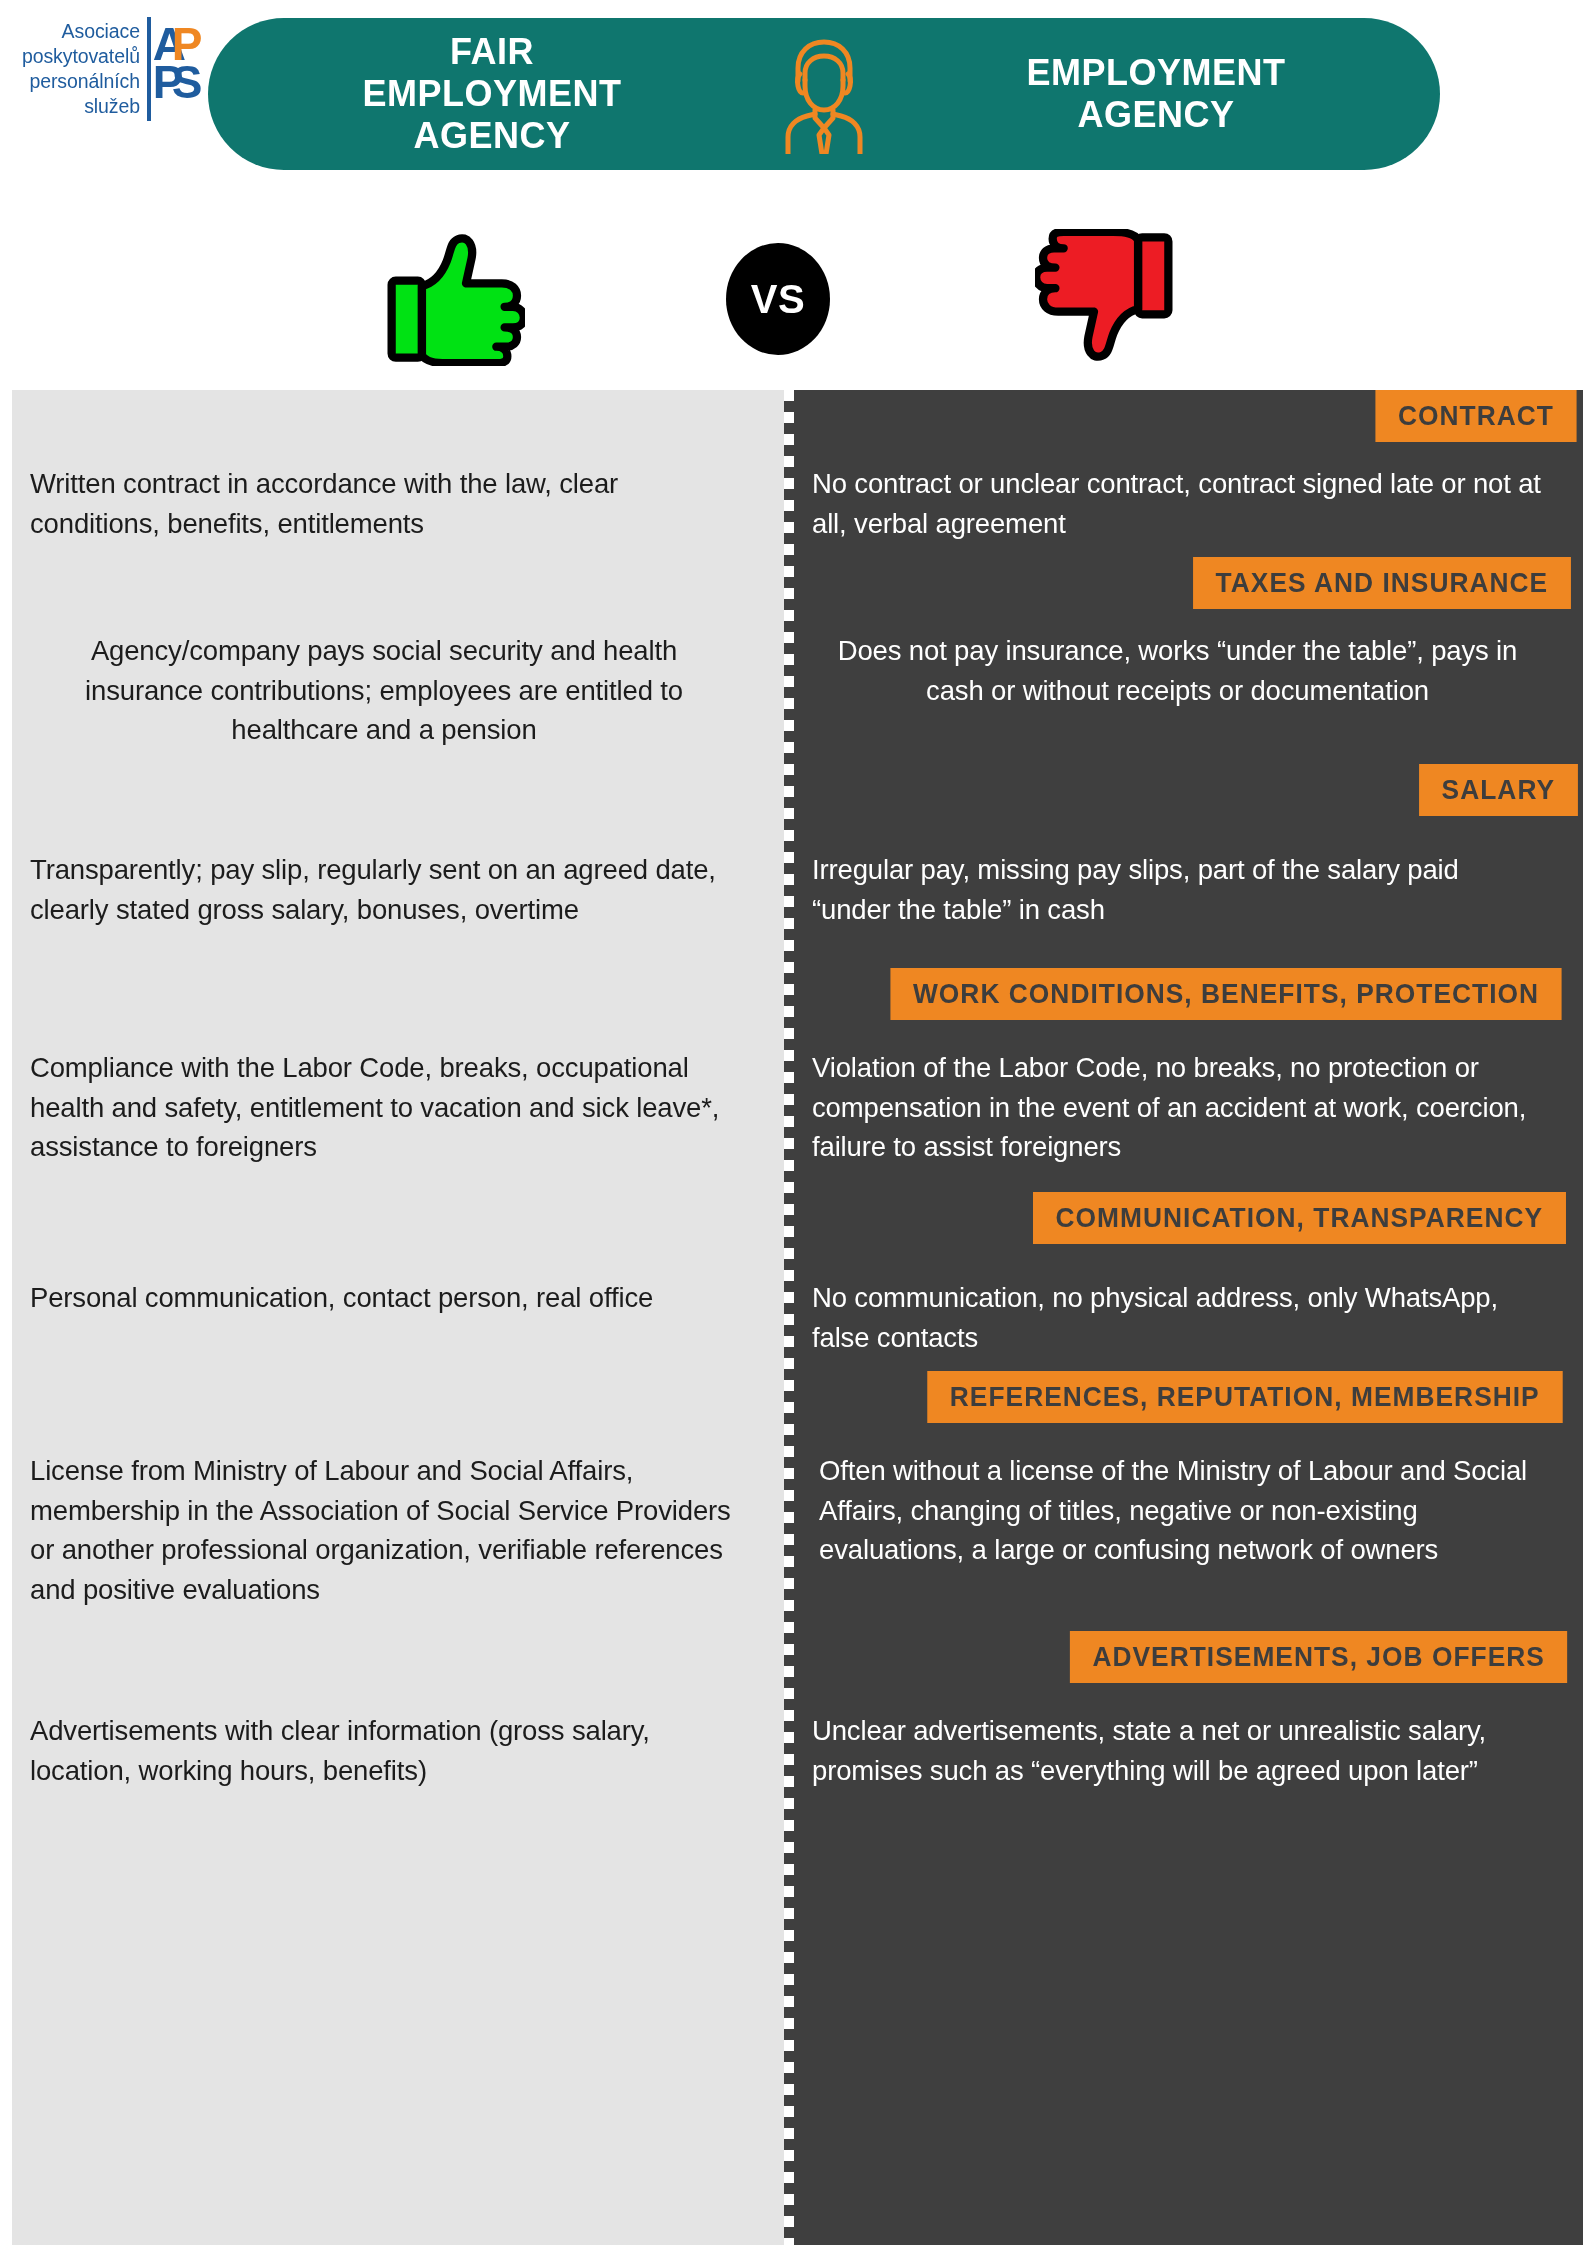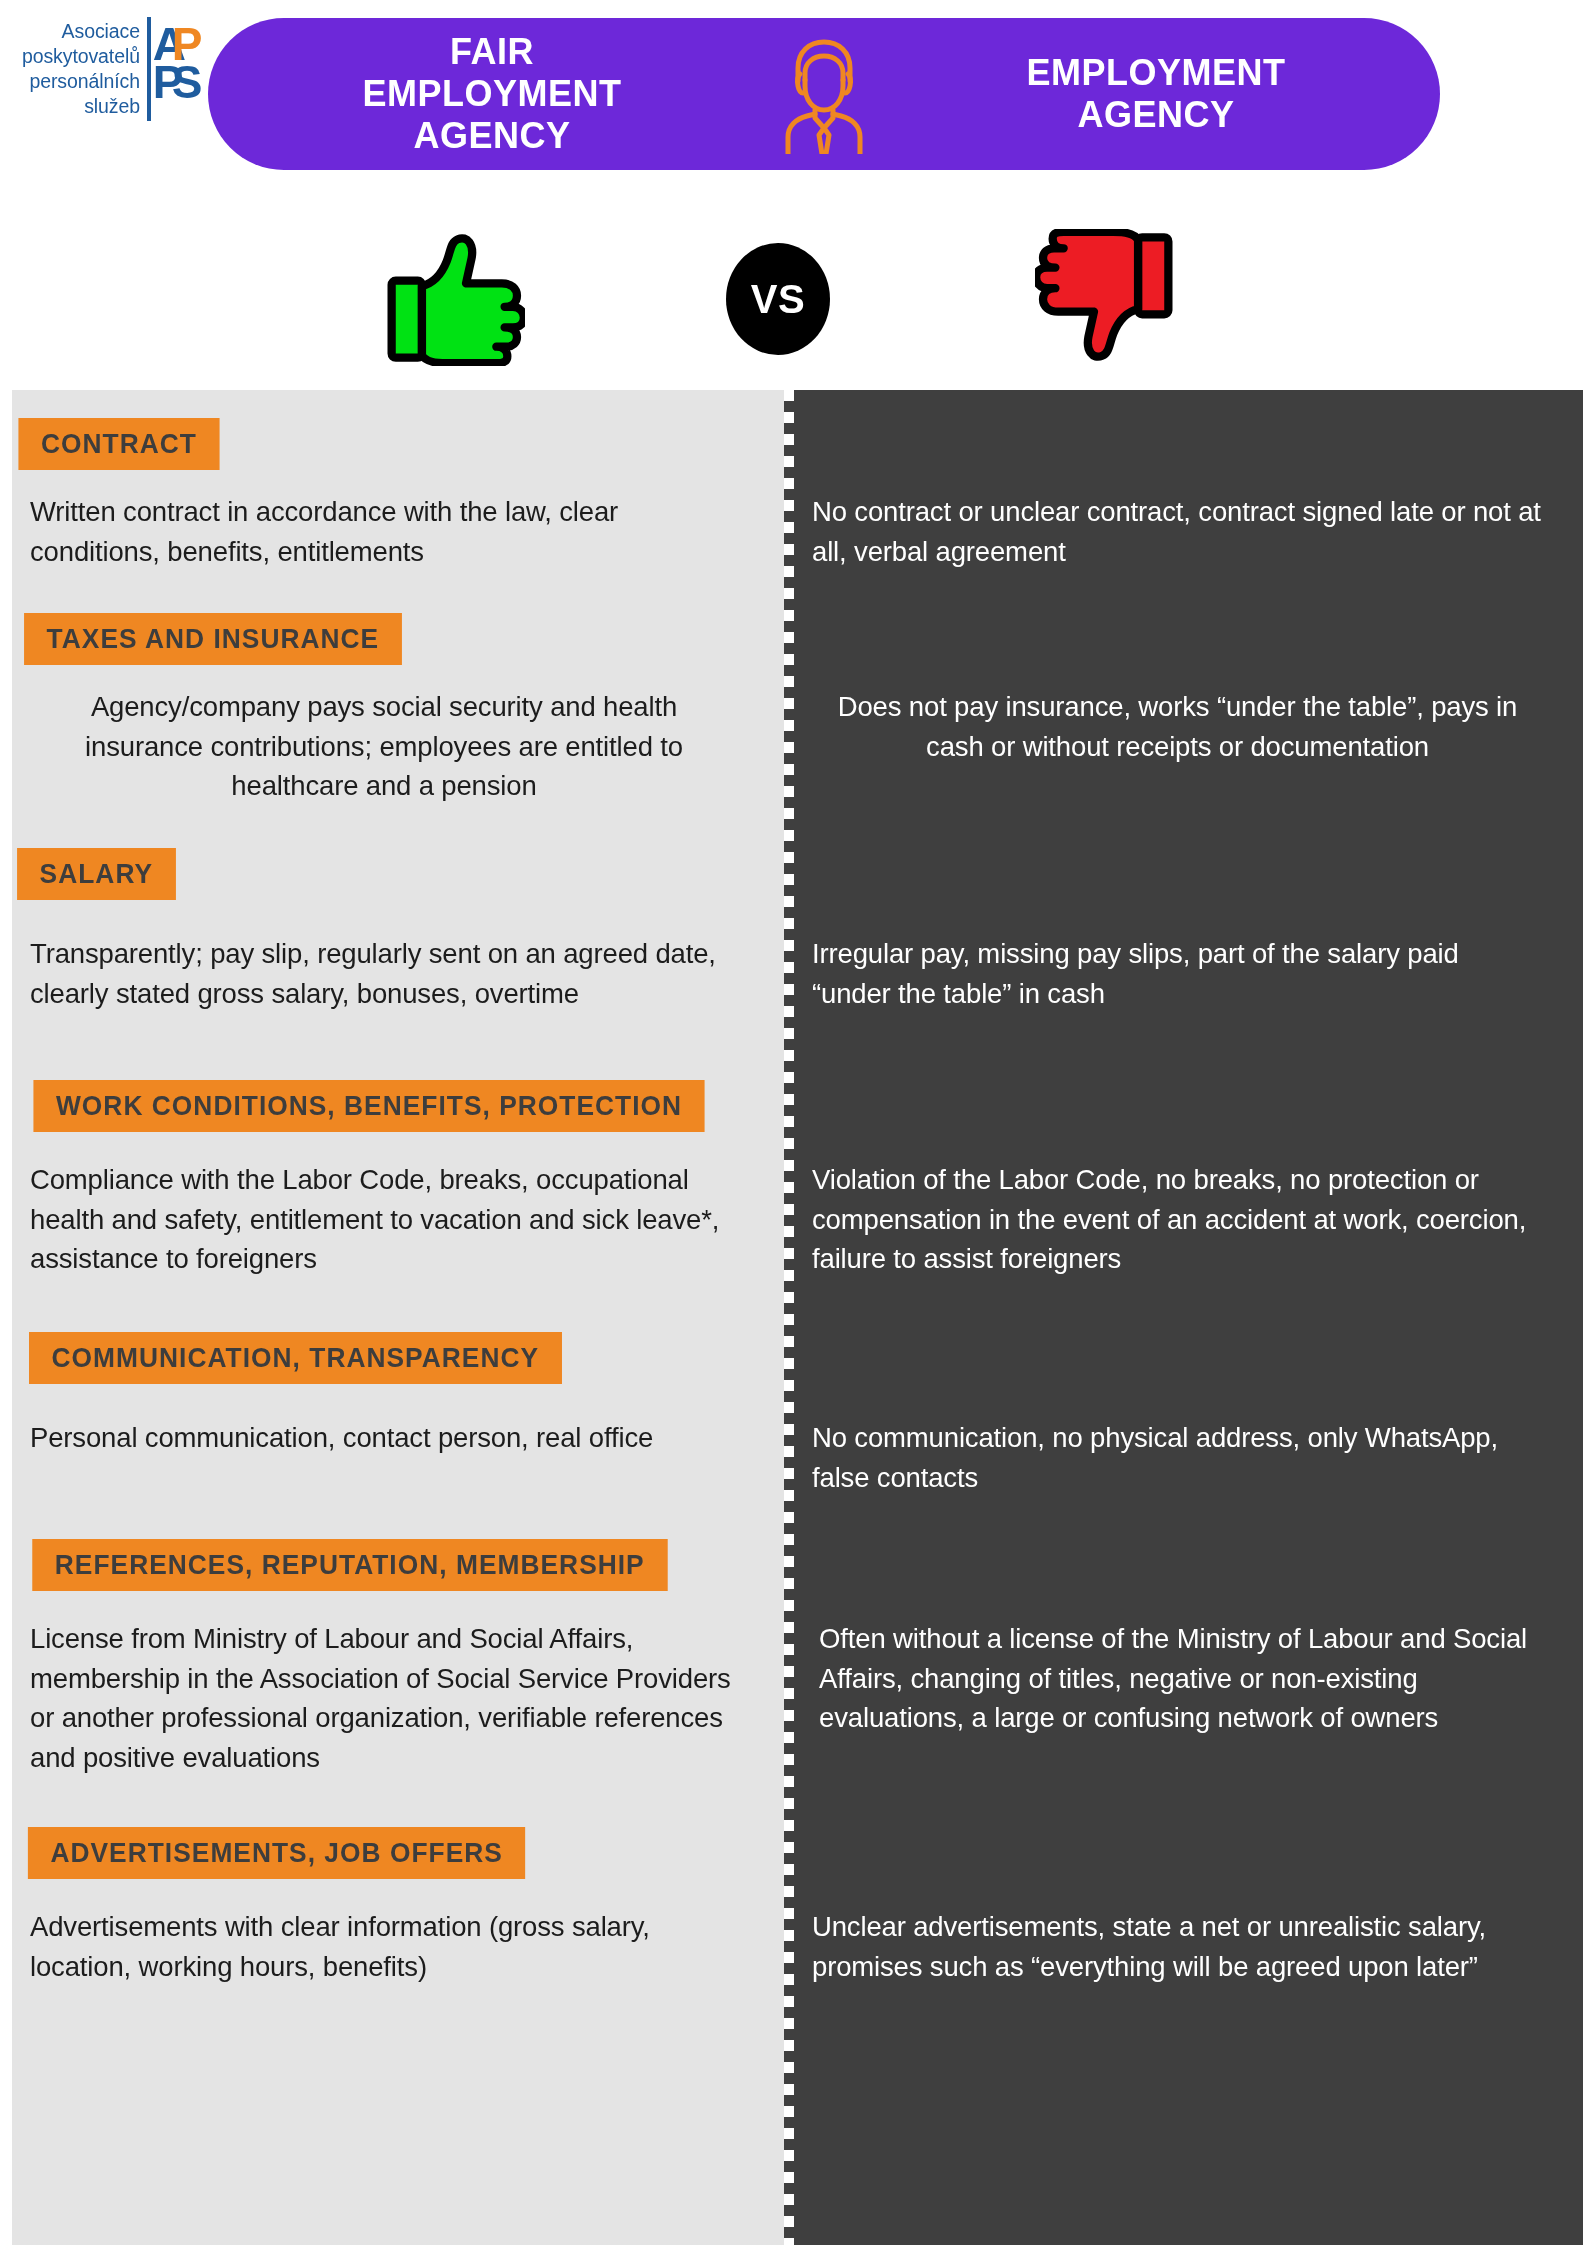--- a/index.html
+++ b/index.html
@@ -61,21 +61,21 @@
   .lm-p2{ left: 0px;  top: 42px; color: #1F5C9E; }
   .lm-s { left: 19px; top: 42px; color: #1F5C9E; }
 
   
   .banner {
     position: absolute;
     left: 208px;
     top: 18px;
     width: 1232px;
     height: 152px;
-    background: #6d28d9;
+    background: #0f766e;
     border-radius: 76px;
     display: flex;
     align-items: center;
     justify-content: space-between;
     padding: 0 64px;
   }
   .banner-title {
     color: #ffffff;
     font-weight: bold;
     font-size: 36px;
@@ -150,23 +150,22 @@
   }
 
   .rows { position: absolute; left: 0; top: 0; width: 100%; z-index: 5; }
 
   .section { position: relative; width: 100%; }
 
   .sec-head {
     position: relative;
     height: 52px;
     display: flex;
-    justify-content: flex-start;
+    justify-content: flex-end;
     align-items: flex-start;
-    margin-top: 28px;
   }
   .sec-chip {
     background: #EF8722;
     color: #3D3D3D;
     font-weight: bold;
     font-size: 28px;
     letter-spacing: 1.1px;
     height: 52px;
     line-height: 52px;
     padding: 0 24px;

